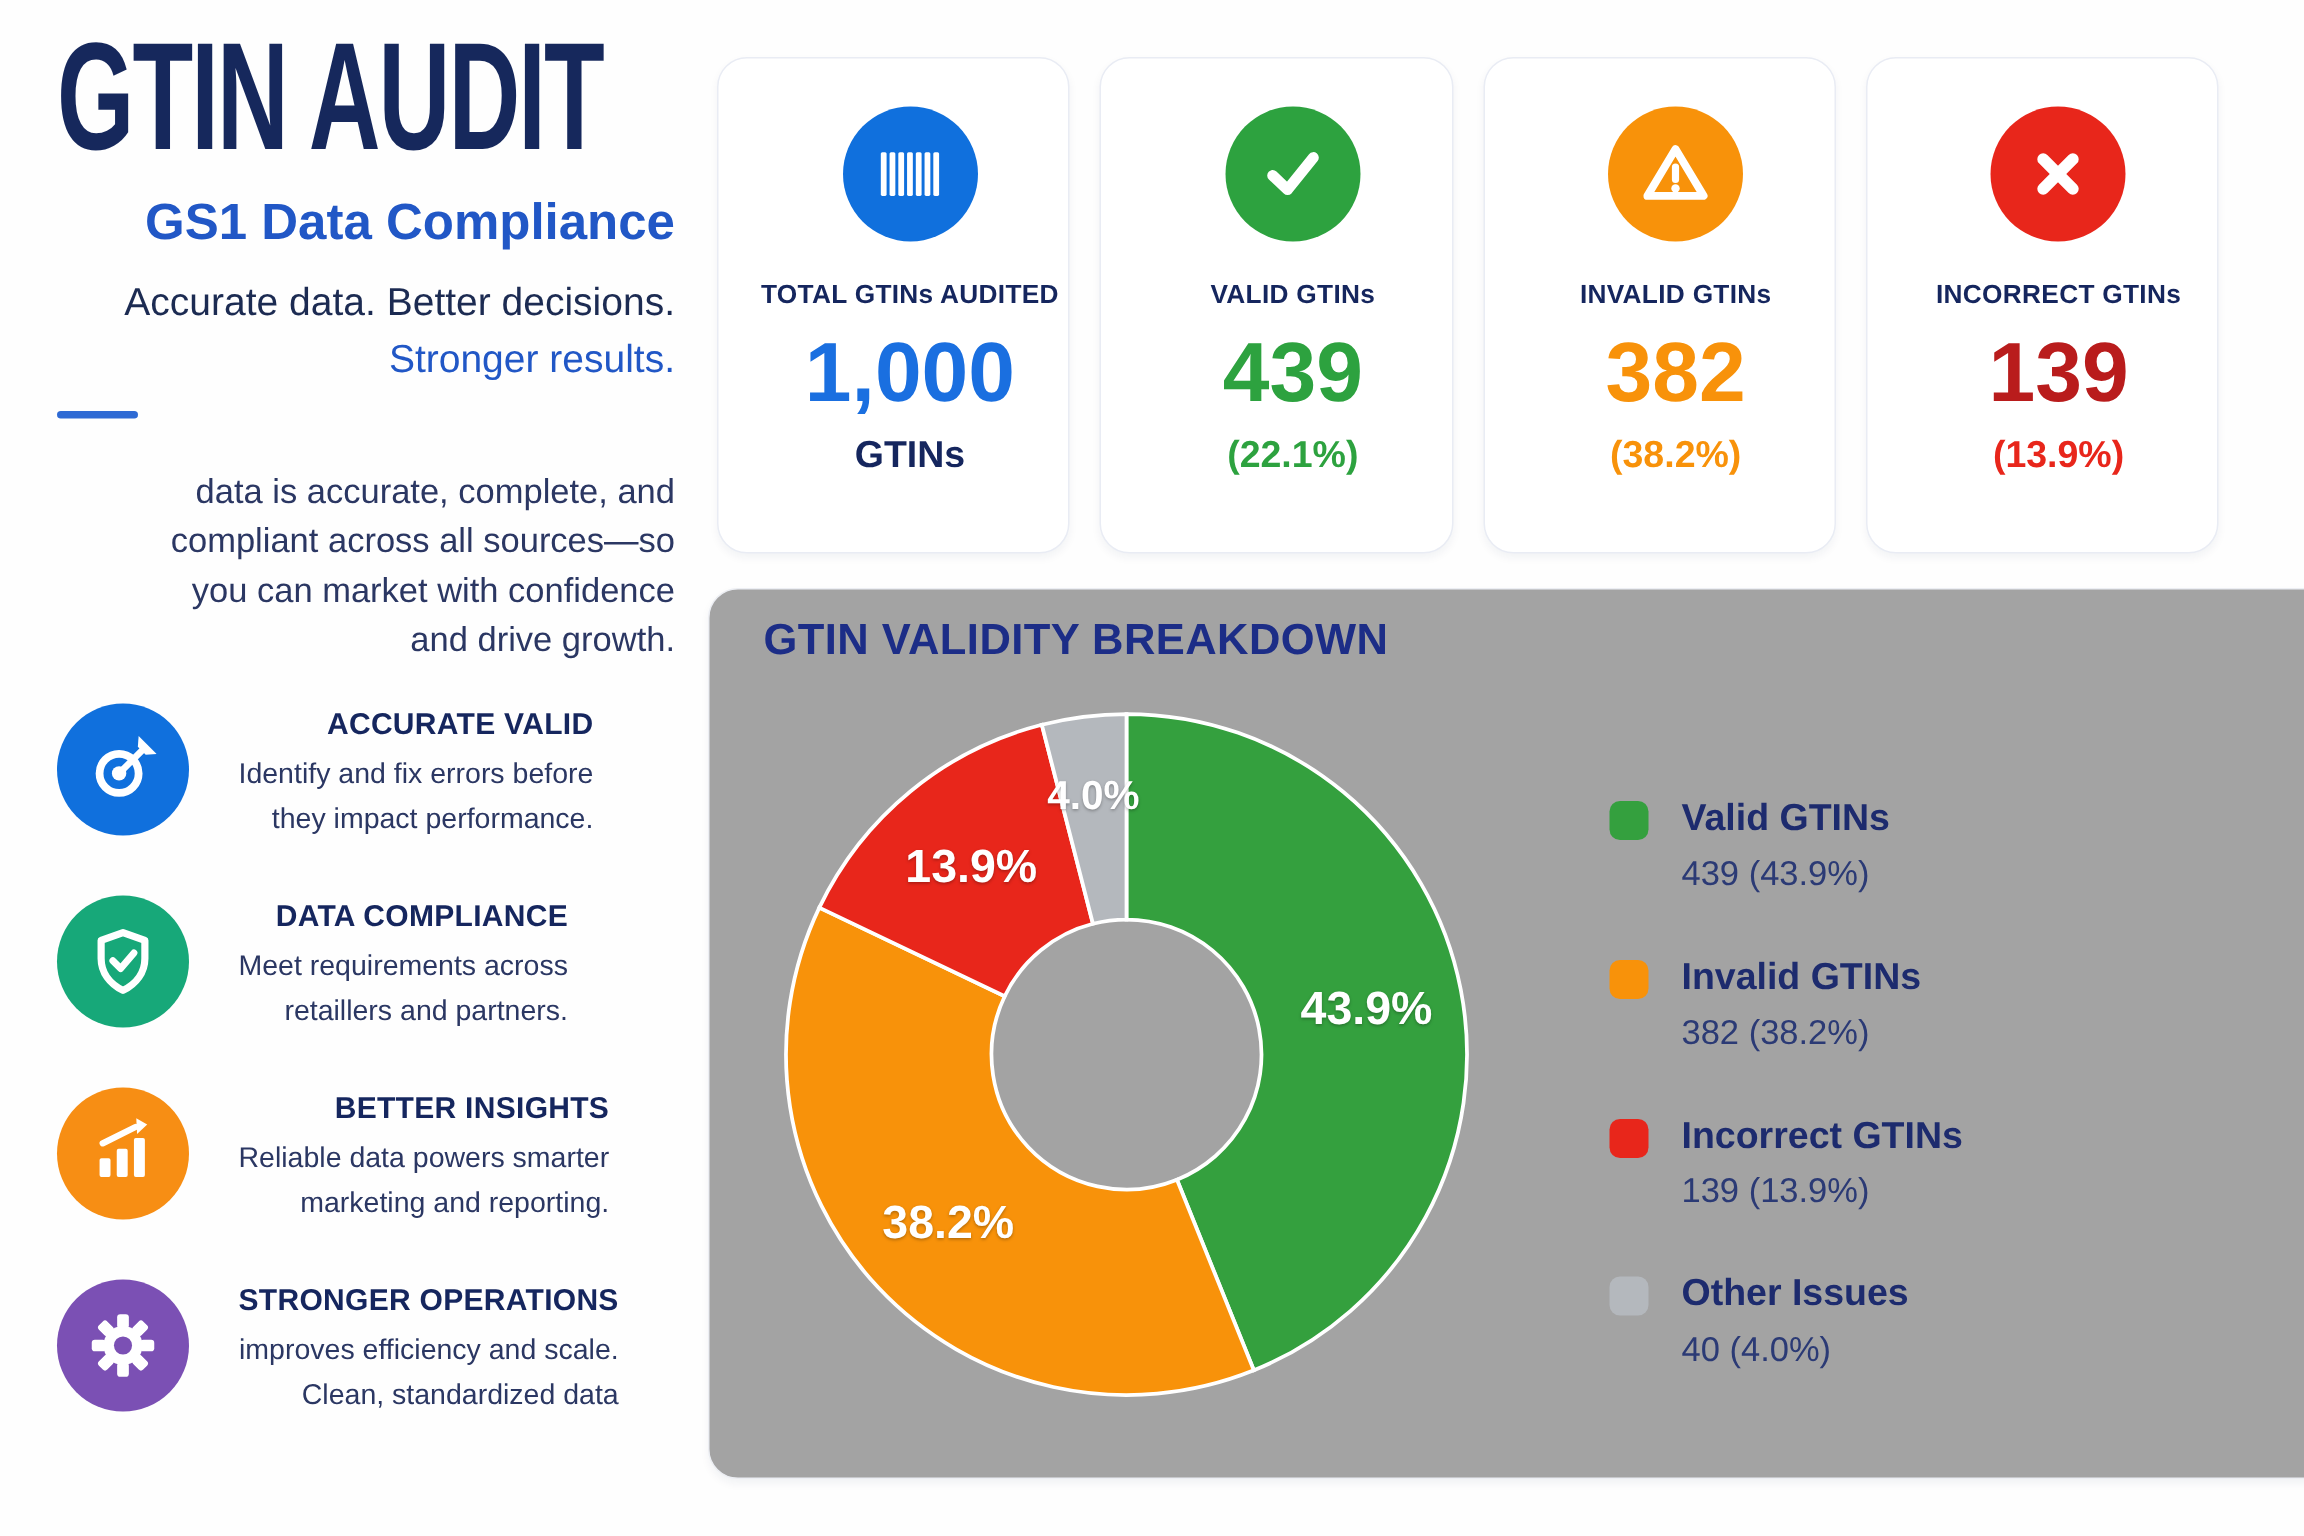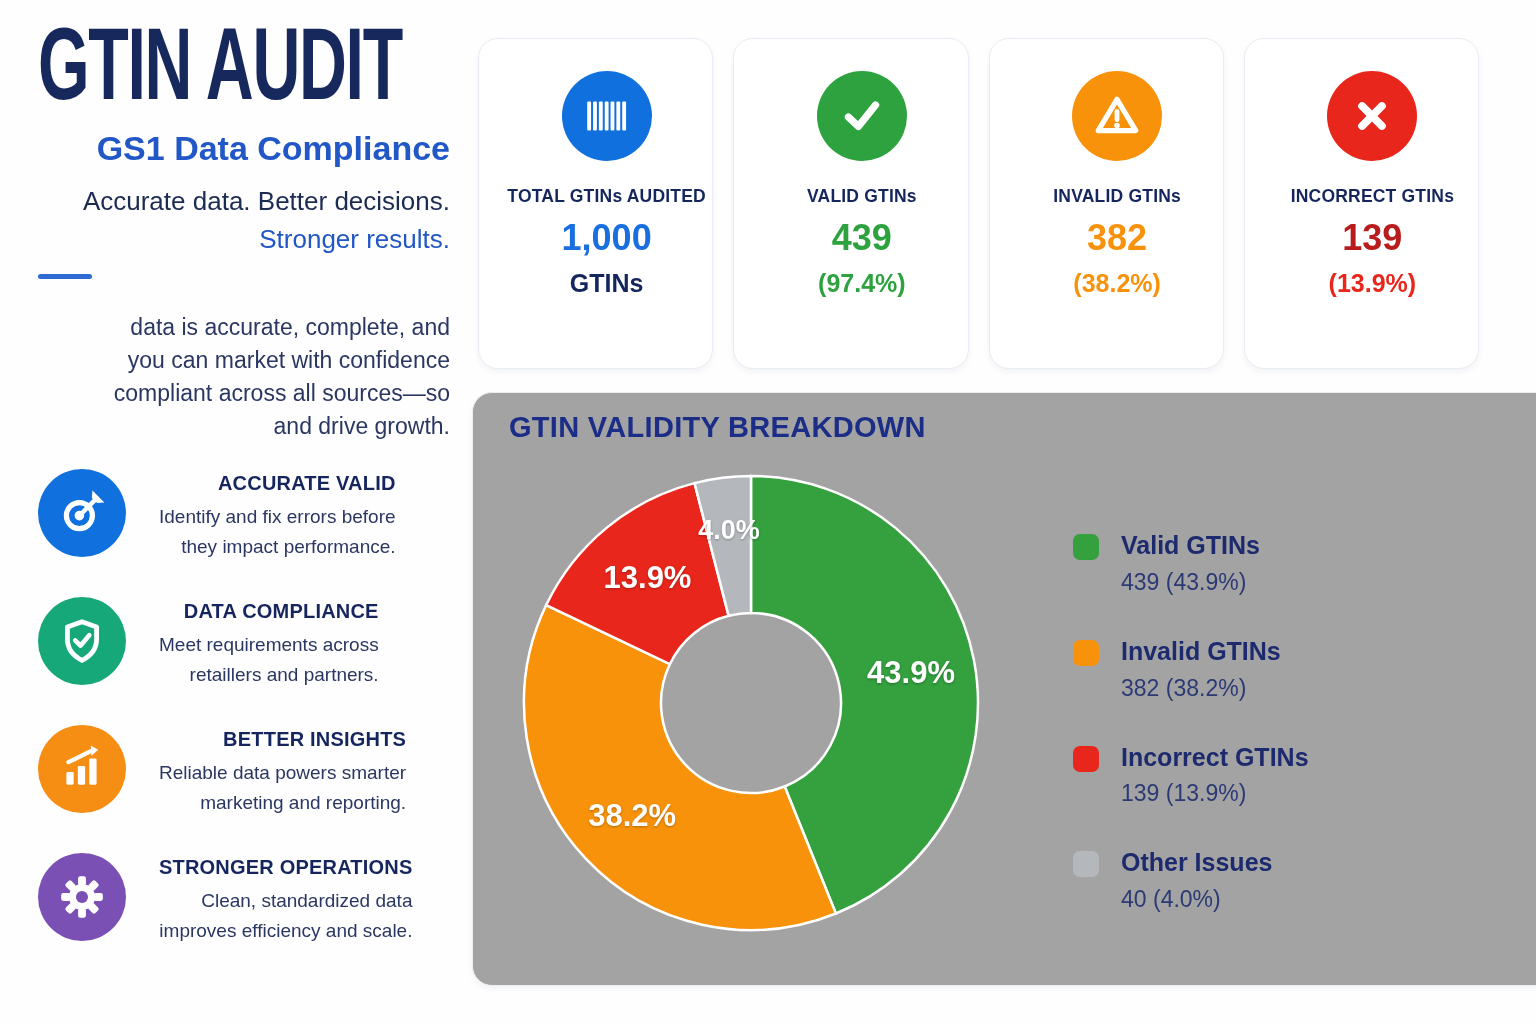--- a/index.html
+++ b/index.html
@@ -40,21 +40,21 @@
   .stat-card {
     flex:1; background:#fff; border:1.5px solid #e9ecf4; border-radius:20px;
     box-shadow:0 3px 6px rgba(25,39,80,.05);
     display:flex; flex-direction:column; align-items:center; text-align:center;padding-left:22px;
   }
   .stat-icon {
     width:90px; height:90px; border-radius:50%; margin-top:32px;
     display:flex; align-items:center; justify-content:center;
   }
   .stat-label { margin-top:25px; font-size:17.5px; font-weight:700; color:#15265e; letter-spacing:.2px; }
-  .stat-value { margin-top:13px; font-size:36px; font-weight:700; line-height:1; }
+  .stat-value { margin-top:13px; font-size:56px; font-weight:700; line-height:1; }
   .stat-sub { margin-top:13px; font-size:25px; font-weight:700; }
 
   
   .chart-panel {
     position:absolute; left:472px; top:392px; width:1108px; height:594px;
     background:#a3a3a3; border:1.5px solid #eceef3; border-radius:20px;
     box-shadow:0 3px 6px rgba(25,39,80,.05);
   }
   .chart-title { position:absolute; left:36px; top:18px; margin:0; font-size:29px; font-weight:700; color:#1c2d87; letter-spacing:.3px; }
   #donut-svg { position:absolute; left:48px; top:80px; }
@@ -76,22 +76,22 @@
 </head>
 <body>
 
 <aside class="sidebar">
   <h1 class="brand-title">GTIN AUDIT</h1>
   <h2 class="brand-subtitle">GS1 Data Compliance</h2>
   <p class="tagline"><span>Accurate data. Better decisions.</span><span class="line2">Stronger results.</span></p>
   <div class="divider"></div>
   <p class="description">
     <span>data is accurate, complete, and</span>
+    <span>compliant across all sources—so</span>
     <span>you can market with confidence</span>
-    <span>compliant across all sources—so</span>
     <span>and drive growth.</span>
   </p>
 
   <ul class="features">
 
     <li class="feature-item">
       <span class="feature-icon" style="background: rgb(16, 112, 221);">
         <svg width="50" height="50" viewBox="0 0 48 48">
           <circle cx="21.5" cy="26.5" r="12.5" fill="none" stroke="#fff" stroke-width="5"></circle>
           <circle cx="21.5" cy="26.5" r="4.6" fill="#fff"></circle>
@@ -156,22 +156,22 @@
             <rect x="20.25" y="4" width="7.5" height="9" rx="2" transform="rotate(270 24 24)"></rect>
             <rect x="20.25" y="4" width="7.5" height="9" rx="2" transform="rotate(315 24 24)"></rect>
             <circle cx="24" cy="24" r="12.5"></circle>
           </g>
           <circle class="icon-hole" cx="24" cy="24" r="5.8" fill="#7b50b4"></circle>
         </svg>
       </span>
       <div class="feature-body">
         <h3 class="feature-title">STRONGER OPERATIONS</h3>
         <p class="feature-text">
+            <span>improves efficiency and scale.</span>
             <span>Clean, standardized data</span>
-            <span>improves efficiency and scale.</span>
           </p>
       </div>
     </li>
   </ul>
 </aside>
 
 <section class="stats-row">
 
   <article class="stat-card">
     <span class="stat-icon" style="background: rgb(16, 112, 221);">
@@ -193,21 +193,21 @@
   </article>
 
   <article class="stat-card">
     <span class="stat-icon" style="background: rgb(45, 162, 63);">
       <svg width="50" height="50" viewBox="0 0 48 48">
         <path d="M11 25 L20.5 34 L37 13.5" fill="none" stroke="#fff" stroke-width="7" stroke-linecap="round" stroke-linejoin="round"></path>
       </svg>
     </span>
     <div class="stat-label">VALID GTINs</div>
     <div class="stat-value" style="color: rgb(45, 162, 63);">439</div>
-    <div class="stat-sub" style="color: rgb(45, 162, 63);">(97.4%)</div>
+    <div class="stat-sub" style="color: rgb(45, 162, 63);">(22.1%)</div>
   </article>
 
   <article class="stat-card">
     <span class="stat-icon" style="background: rgb(248, 146, 10);">
       <svg width="50" height="50" viewBox="0 0 48 48">
         <path d="M24 8 L42 38 H6 Z" fill="none" stroke="#fff" stroke-width="5" stroke-linejoin="round"></path>
         <line x1="24" y1="19.5" x2="24" y2="27.5" stroke="#fff" stroke-width="4.6" stroke-linecap="round"></line>
         <circle cx="24" cy="33.2" r="2.7" fill="#fff"></circle>
       </svg>
     </span>

